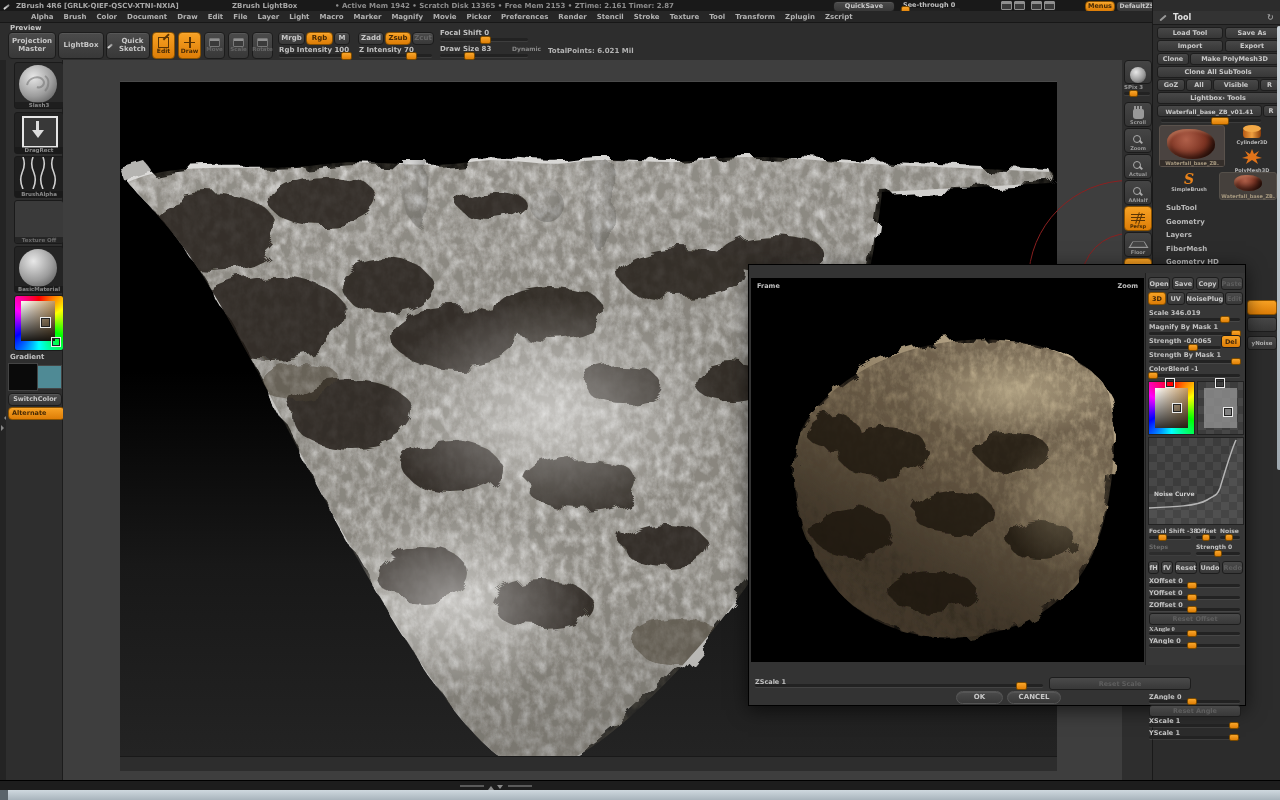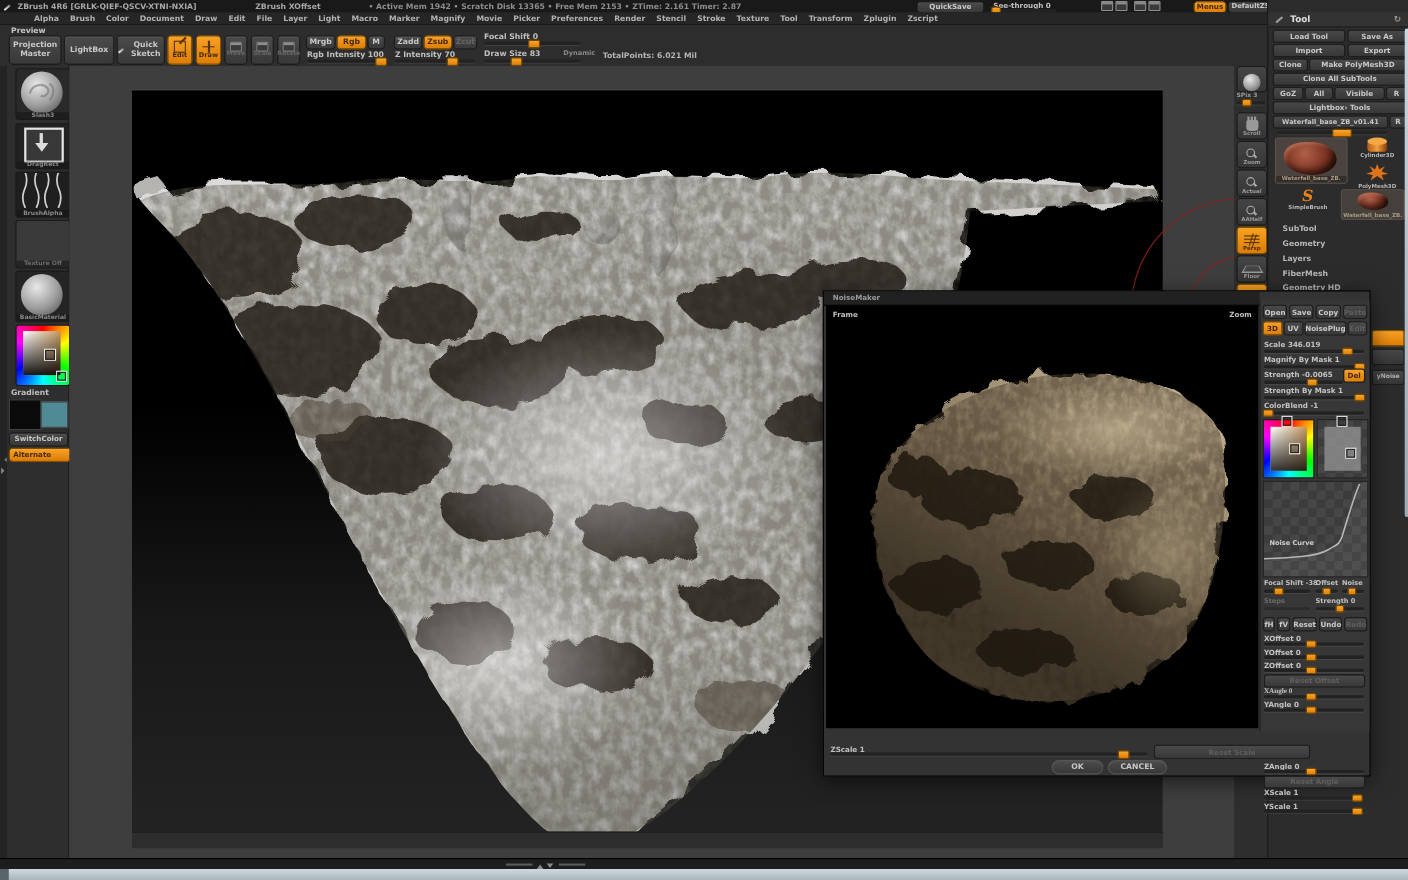--- a/index.html
+++ b/index.html
@@ -77,21 +77,21 @@
   .rock-mini{background:radial-gradient(circle at 40% 35%,#b0604a,#7c3322 55%,#3c160c 95%);border-radius:42% 52% 48% 55%;box-shadow:inset -3px -4px 6px rgba(0,0,0,.6),inset 2px 2px 3px rgba(255,190,150,.35);}
 </style>
 </head>
 <body>
 
 <div id="app">
 
   <div id="titlebar" class="abs">
     <span class="lbl" style="left:3px;top:2px;color:#888;"><span class="pencil" style="width:7px;"></span></span>
     <span class="lbl" style="left:16px;top:2px;color:#a8a8a8;">ZBrush 4R6 [GRLK-QIEF-QSCV-XTNI-NXIA]</span>
-    <span class="lbl" style="left:232px;top:2px;color:#a8a8a8;">ZBrush XOffset</span>
+    <span class="lbl" style="left:232px;top:2px;color:#a8a8a8;">ZBrush LightBox</span>
     <span class="lbl" style="left:335px;top:2px;color:#8e8e8e;">• Active Mem 1942 • Scratch Disk 13365 • Free Mem 2153 • ZTime: 2.161  Timer: 2.87</span>
     <div class="btn" style="left:833px;top:1px;width:60px;height:9px;font-size:6.5px;">QuickSave</div>
     <span class="lbl" style="left:903px;top:1px;font-size:6.5px;">See-through 0</span>
     <div class="track" style="left:900px;top:8px;width:60px;">
         <span class="handle" style="left:8%;width:7px;height:5px;"></span>
       </div>
     <div class="btn orange" style="left:1085px;top:1px;width:28px;height:9px;font-size:6.5px;">Menus</div>
     <div class="btn" style="left:1116px;top:1px;width:56px;height:9px;font-size:6.2px;">DefaultZScript</div>
     <span class="abs" style="left:1000px;top:1px;"><span class="winicon"></span><span class="winicon"></span></span>
     <span class="abs" style="left:1030px;top:1px;"><span class="winicon"></span><span class="winicon"></span></span>
@@ -404,23 +404,20 @@
       </div>
 
     <div class="abs" style="left:94px;top:300px;width:28px;height:13px;background:linear-gradient(#f8a224,#dd7d07);border:1px solid #8a5200;border-radius:3px;z-index:5;"></div>
     <div class="abs" style="left:94px;top:317px;width:28px;height:13px;background:linear-gradient(#484848,#373737);border:1px solid #1d1d1d;border-radius:3px;z-index:5;"></div>
     <div class="abs" style="left:94px;top:336px;width:28px;height:12px;background:linear-gradient(#484848,#373737);border:1px solid #1d1d1d;border-radius:3px;z-index:5;font-size:5.5px;color:#b5b5b5;display:flex;align-items:center;justify-content:center;">yNoise</div>
 
     <div class="abs" style="left:124px;top:26px;width:4px;height:444px;background:linear-gradient(#cdd6dc,#9fa9b0);border-radius:2px;z-index:6;"></div>
   </div>
 
   <div id="dialog" class="abs">
-    <div class="abs" style="left:0;top:0;width:396px;height:12px;background:#212121;border-bottom:1px solid #000;">
-      <span class="lbl" style="left:8px;top:2px;font-size:6.5px;color:#9a9a9a;">NoiseMaker</span>
-    </div>
 
     <div class="abs" style="left:2px;top:13px;width:393px;height:384px;background:#000;">
       <span class="lbl" style="left:6px;top:4px;font-size:6.5px;">Frame</span>
       <span class="lbl" style="right:6px;top:4px;font-size:6.5px;">Zoom</span>
       <svg class="abs" style="left:12px;top:24px;" width="370" height="350" viewBox="0 0 370 350">
         <defs>
           <linearGradient id="gRock2" x1="0.8" y1="0" x2="0.2" y2="1">
             <stop offset="0" stop-color="#c3b293"></stop>
               <stop offset="0.45" stop-color="#84745a"></stop>
             <stop offset="0.8" stop-color="#55483595"></stop>

